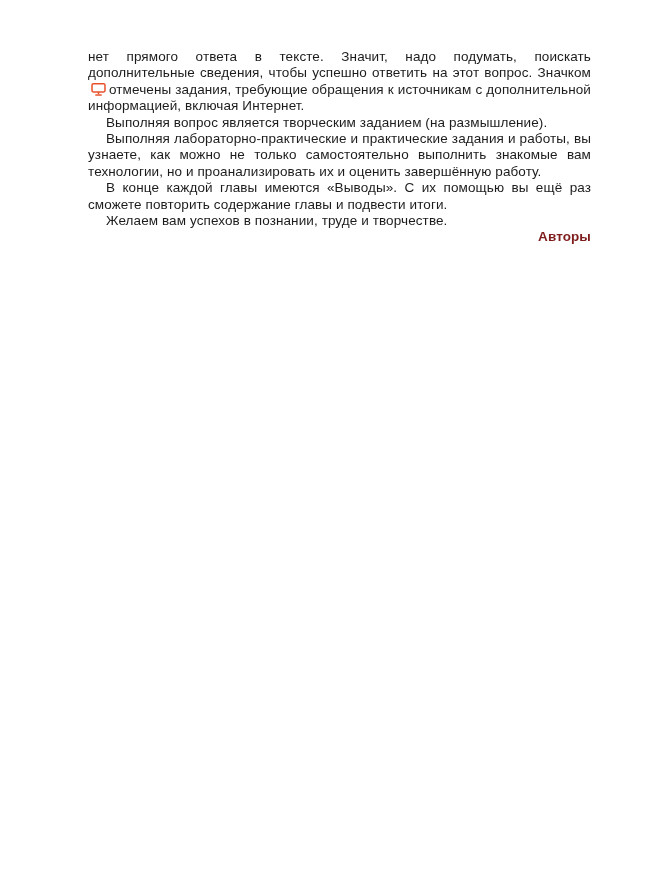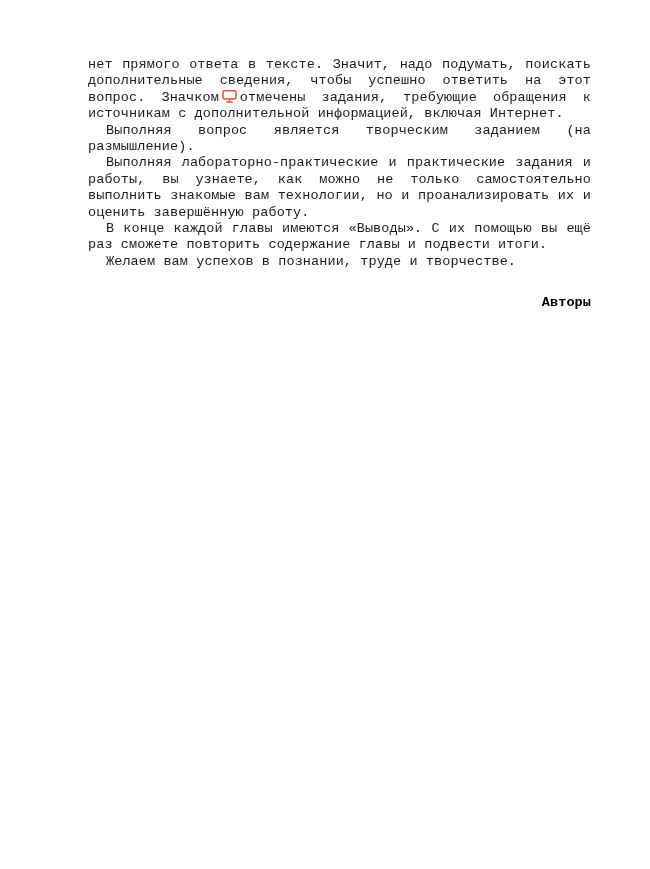--- a/index.html
+++ b/index.html
@@ -15,47 +15,46 @@
     position: relative;
     width: 650px;
     height: 869px;
     background: #ffffff;
     overflow: hidden;
   }
 
   .text-block {
     position: absolute;
     left: 88px;
-    top: 57px;
+    top: 49px;
     width: 503px;
     color: #1c1c1c;
     font-size: 13.5px;
     line-height: 16.4px;
     text-align: justify;
     letter-spacing: 0.1px;
-    font-family: Liberation Mono, monospace;
   }
 
   .para { text-align: justify; }
 
   .para.indented { text-indent: 18px; }
 
   .inline-icon {
     display: inline-block;
     vertical-align: -2px;
     margin: 0 3px;
     line-height: 0;
   }
 
   .signature {
-    margin-top: 25px;
+    margin-top: 0;
     text-align: right;
     font-weight: bold;
     text-indent: 0;
-    color: #000000;
+    color: #7f1d1d;
   }
 </style>
 </head>
 <body>
 
 <div class="page">
   <div class="text-block">
 
     <p class="para">
       <span>нет прямого ответа в тексте. Значит, надо подумать, поискать дополнительные сведения, чтобы успешно ответить на этот вопрос. Значком</span><span class="inline-icon"><svg width="15" height="13" viewBox="0 0 15 13" aria-hidden="true">

